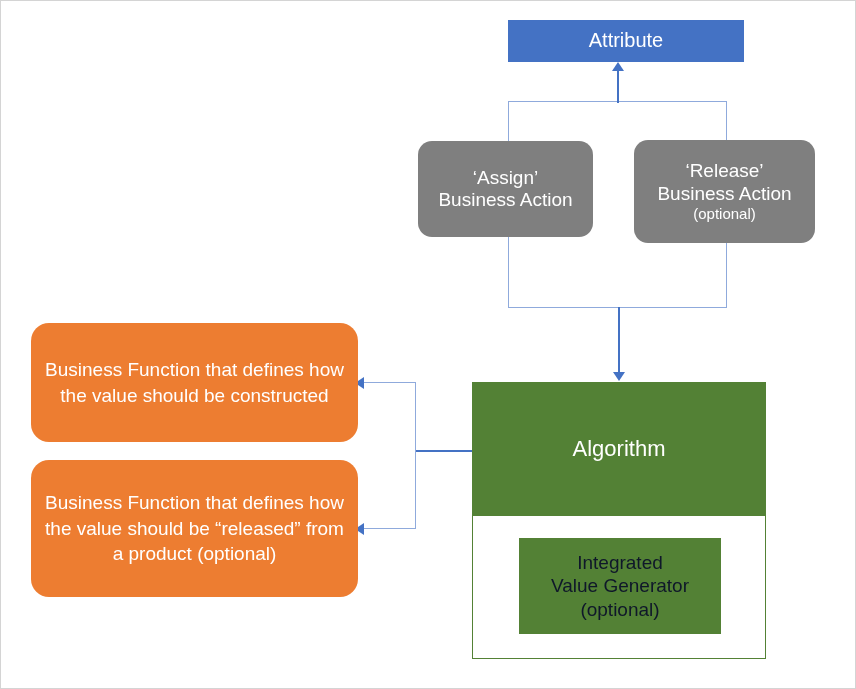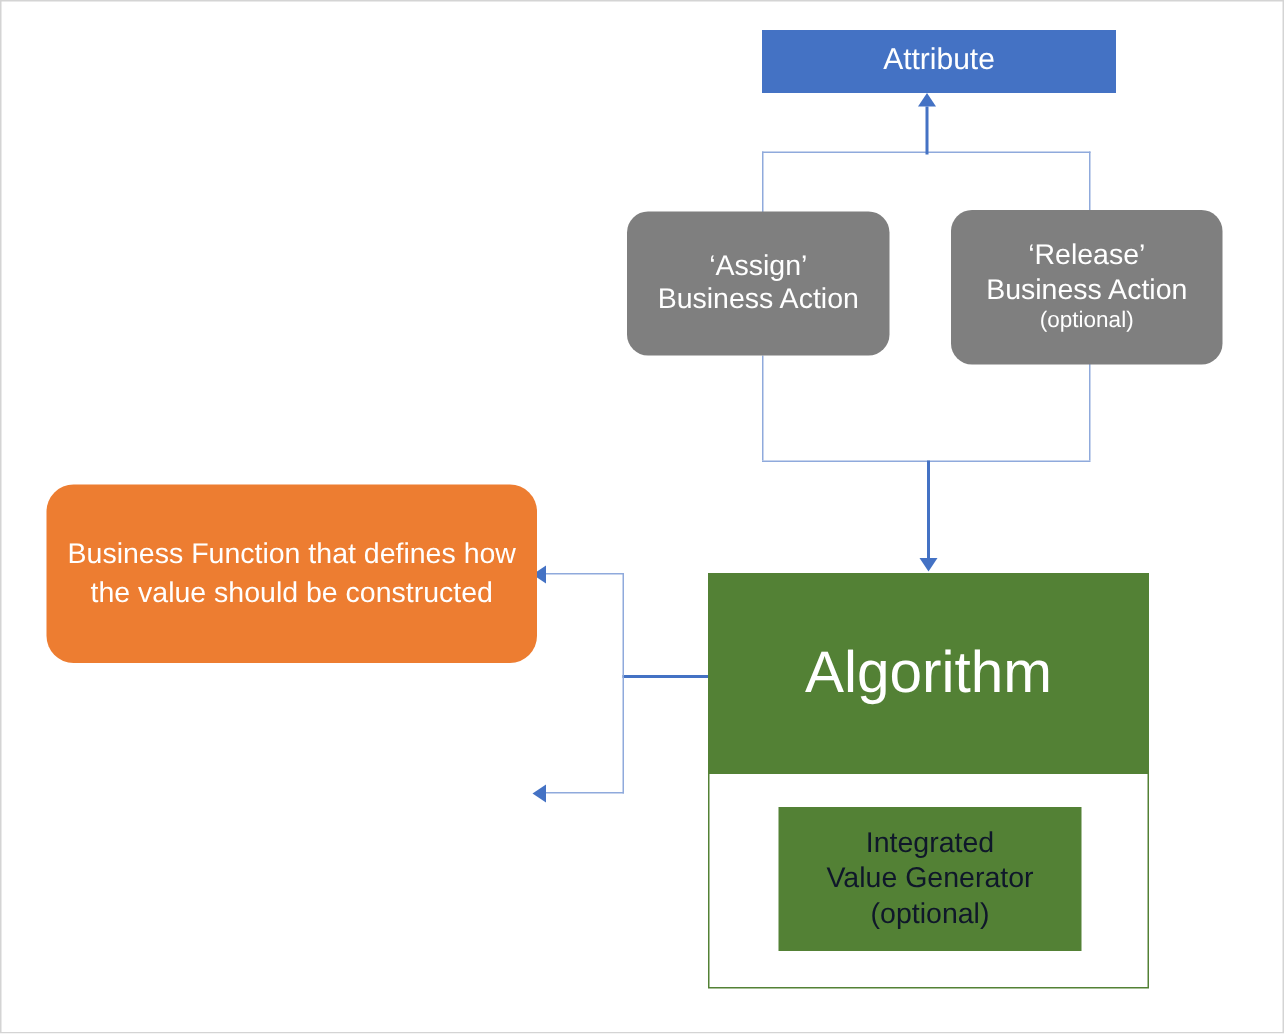--- a/index.html
+++ b/index.html
@@ -84,21 +84,21 @@
     background: #538135;
     color: #ffffff;
     display: flex;
     flex-direction: column;
     align-items: center;
     justify-content: center;
     text-align: center;
     line-height: 1.1;
   }
   .header-big {
-    font-size: 39px;
+    font-size: 22px;
     line-height: 1.14;
   }
   .header-sub {
     font-size: 21px;
     margin-top: 2px;
   }
   #integrated-node {
     position: absolute;
     left: 46px;
     top: 155px;
@@ -214,14 +214,17 @@
       <span>Integrated</span>
       <span>Value Generator</span>
       <span>(optional)</span>
     </div>
   </div>
 
   <div class="node function-node" id="function-construct-node">
     <span>Business Function that defines how the value should be constructed</span>
   </div>
 
+  <div class="node function-node" id="function-release-node">
+    <span>Business Function that defines how the value should be “released” from a product (optional)</span>
+  </div>
 
 </div>
 
 </body></html>

